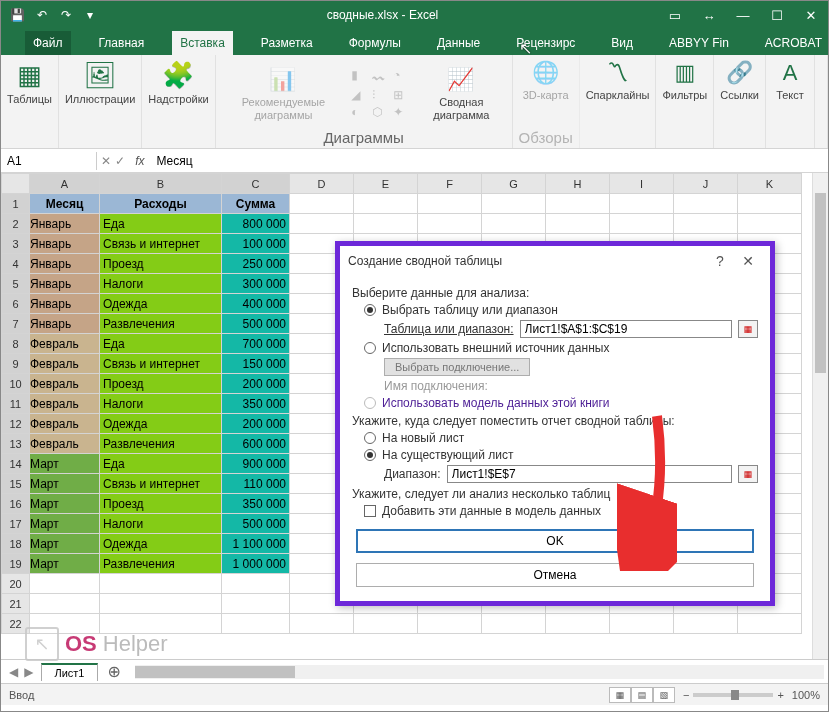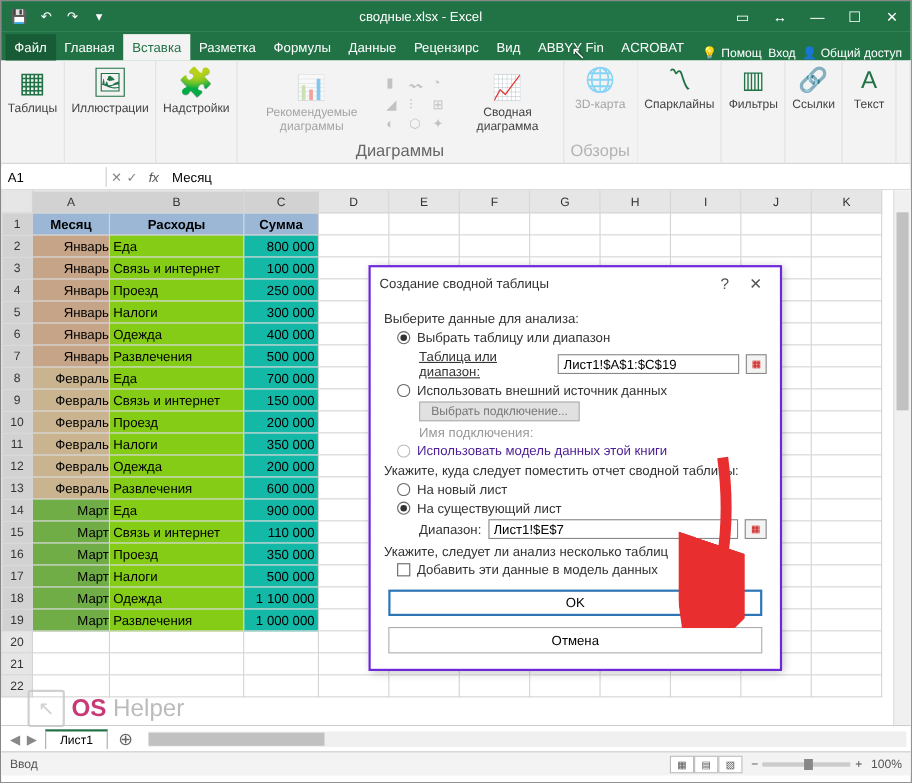--- a/index.html
+++ b/index.html
@@ -8,21 +8,21 @@
 
 .titlebar { height: 28px; background: #217346; display: flex; align-items: center; color: #fff; font-size: 12px; }
 .qat { display: flex; gap: 2px; padding: 0 6px; align-items: center; }
 .qat .qbtn { width: 22px; height: 22px; display: flex; align-items: center; justify-content: center; color: #fff; font-size: 12px; }
 .title-center { flex: 1; text-align: center; }
 .winbtns { display: flex; }
 .winbtns .wbtn { width: 34px; height: 28px; display: flex; align-items: center; justify-content: center; color: #fff; font-size: 13px; }
 
 
 .tabbar { height: 26px; background: #217346; display: flex; align-items: flex-end; padding-left: 4px; color: #fff; font-size: 12px; gap: 0; }
-.tab { padding: 5px 8px; cursor: default; white-space: nowrap; }
+.tab { padding: 5px 8px; cursor: default; white-space: nowrap; margin-left: 20px; }
 .tab.file { background: #185c37; }
 .tab.active { background: #f3f3f3; color: #217346; }
 .tab-right { margin-left: auto; display: flex; align-items: center; gap: 6px; padding-right: 8px; }
 .tab-right span { font-size: 11px; }
 
 
 .ribbon { height: 94px; background: #f3f3f3; border-bottom: 1px solid #d4d4d4; display: flex; font-size: 11px; color: #444; }
 .rgroup { border-right: 1px solid #e1e1e1; padding: 4px 6px 2px; display: flex; flex-direction: column; align-items: center; justify-content: space-between; }
 .rgroup .icons { display: flex; gap: 6px; flex: 1; align-items: center; justify-content: center; }
 .rbtn { display: flex; flex-direction: column; align-items: center; gap: 2px; min-width: 36px; }
@@ -50,21 +50,21 @@
 .corner { width: 28px; background: #e6e6e6; }
 
 .cA { width: 70px; } .cB { width: 122px; } .cC { width: 68px; }
 .cD,.cE,.cF,.cG,.cH,.cI,.cJ,.cK { width: 64px; }
 .hdr { background: #9bb7d5; font-weight: bold; text-align: center; }
 .mJan { background: #c5a487; }
 .mFeb { background: #c9b48f; }
 .mMar { background: #70ad47; }
 .cat { background: #84cc16; padding-left: 3px; }
 .num { background: #14b8a6; text-align: right; padding-right: 3px; white-space: nowrap; }
-.mcell { text-align: right; }
+.mcell { text-align: left; }
 
 
 .vscroll { position: absolute; right: 0; top: 0; bottom: 0; width: 16px; background: #f0f0f0; border-left: 1px solid #ddd; }
 .vscroll .thumb { position: absolute; left: 2px; right: 2px; top: 20px; height: 180px; background: #c1c1c1; }
 
 
 .sheetbar { height: 24px; background: #fff; border-top: 1px solid #ccc; display: flex; align-items: center; font-size: 12px; }
 .sheetbar .nav { display: flex; gap: 6px; padding: 0 8px; color: #888; }
 .sheet-tab { border: 1px solid #aaa; border-bottom: none; padding: 2px 12px; background: #fff; border-top: 2px solid #217346; font-size: 11px; }
 .plus { padding: 0 10px; color: #666; font-size: 16px; }
@@ -73,21 +73,21 @@
 
 .status { height: 22px; background: #f3f3f3; border-top: 1px solid #ccc; display: flex; align-items: center; font-size: 11px; color: #555; padding: 0 8px; }
 .status .right { margin-left: auto; display: flex; align-items: center; gap: 8px; }
 .viewbtns { display: flex; }
 .viewbtn { width: 22px; height: 16px; border: 1px solid #bbb; display: flex; align-items: center; justify-content: center; font-size: 9px; background: #fff; }
 .zoom { display: flex; align-items: center; gap: 4px; }
 .ztrack { width: 80px; height: 4px; background: #ccc; position: relative; }
 .zhandle { position: absolute; left: 38px; top: -3px; width: 8px; height: 10px; background: #888; }
 
 
-.dialog { position: absolute; left: 334px; top: 240px; width: 376px; background: #fff; border: 2px solid #6d28d9; box-shadow: 2px 2px 8px rgba(0,0,0,0.25); font-size: 12px; }
+.dialog { position: absolute; left: 334px; top: 240px; width: 440px; background: #fff; border: 5px solid #6d28d9; box-shadow: 2px 2px 8px rgba(0,0,0,0.25); font-size: 12px; }
 .dtitle { height: 30px; display: flex; align-items: center; padding: 0 8px; }
 .dtitle .t { flex: 1; font-size: 12px; color: #333; }
 .dtitle .hbtn { width: 28px; text-align: center; font-size: 14px; color: #555; }
 .dbody { padding: 6px 12px 10px; color: #333; }
 .dsec { margin: 4px 0 2px; }
 .radio-row { display: flex; align-items: center; gap: 6px; margin: 3px 0 3px 12px; }
 .radio-row.dis { color: #4c1d95; }
 .radio { width: 12px; height: 12px; border: 1px solid #666; border-radius: 50%; display: inline-flex; align-items: center; justify-content: center; }
 .radio.checked::after { content: ""; width: 6px; height: 6px; background: #333; border-radius: 50%; }
 .check { width: 12px; height: 12px; border: 1px solid #666; display: inline-block; }

